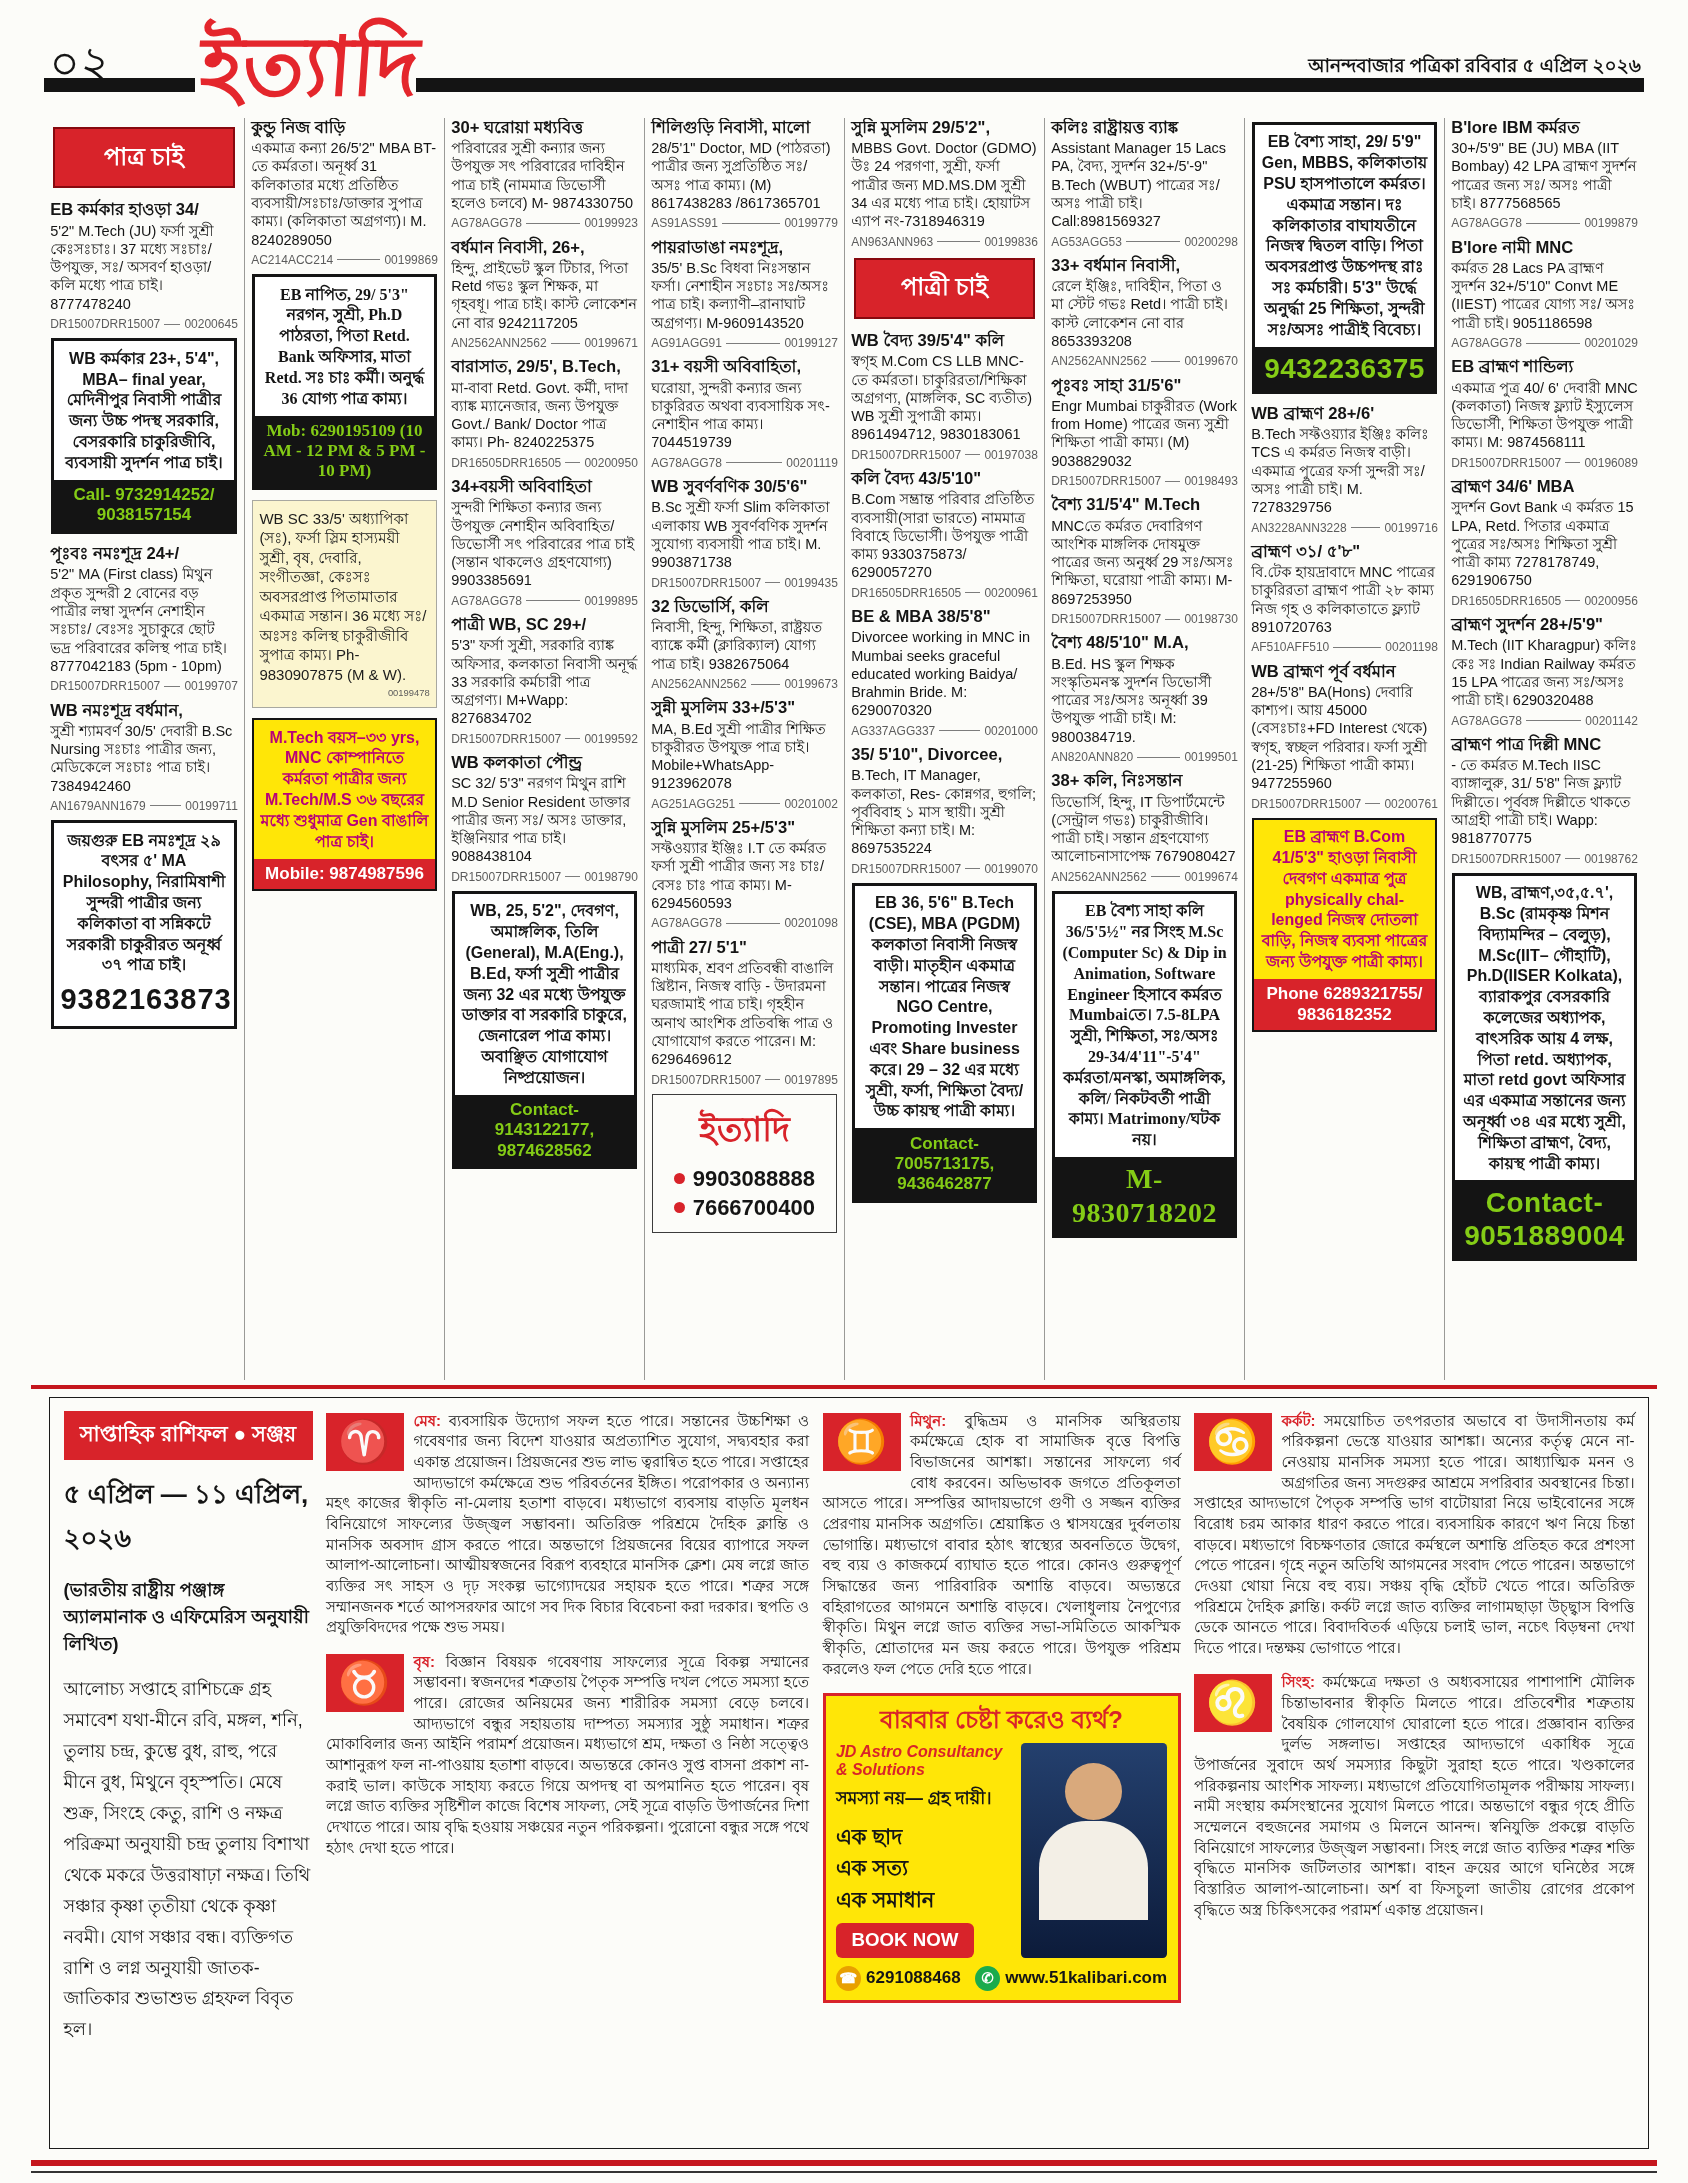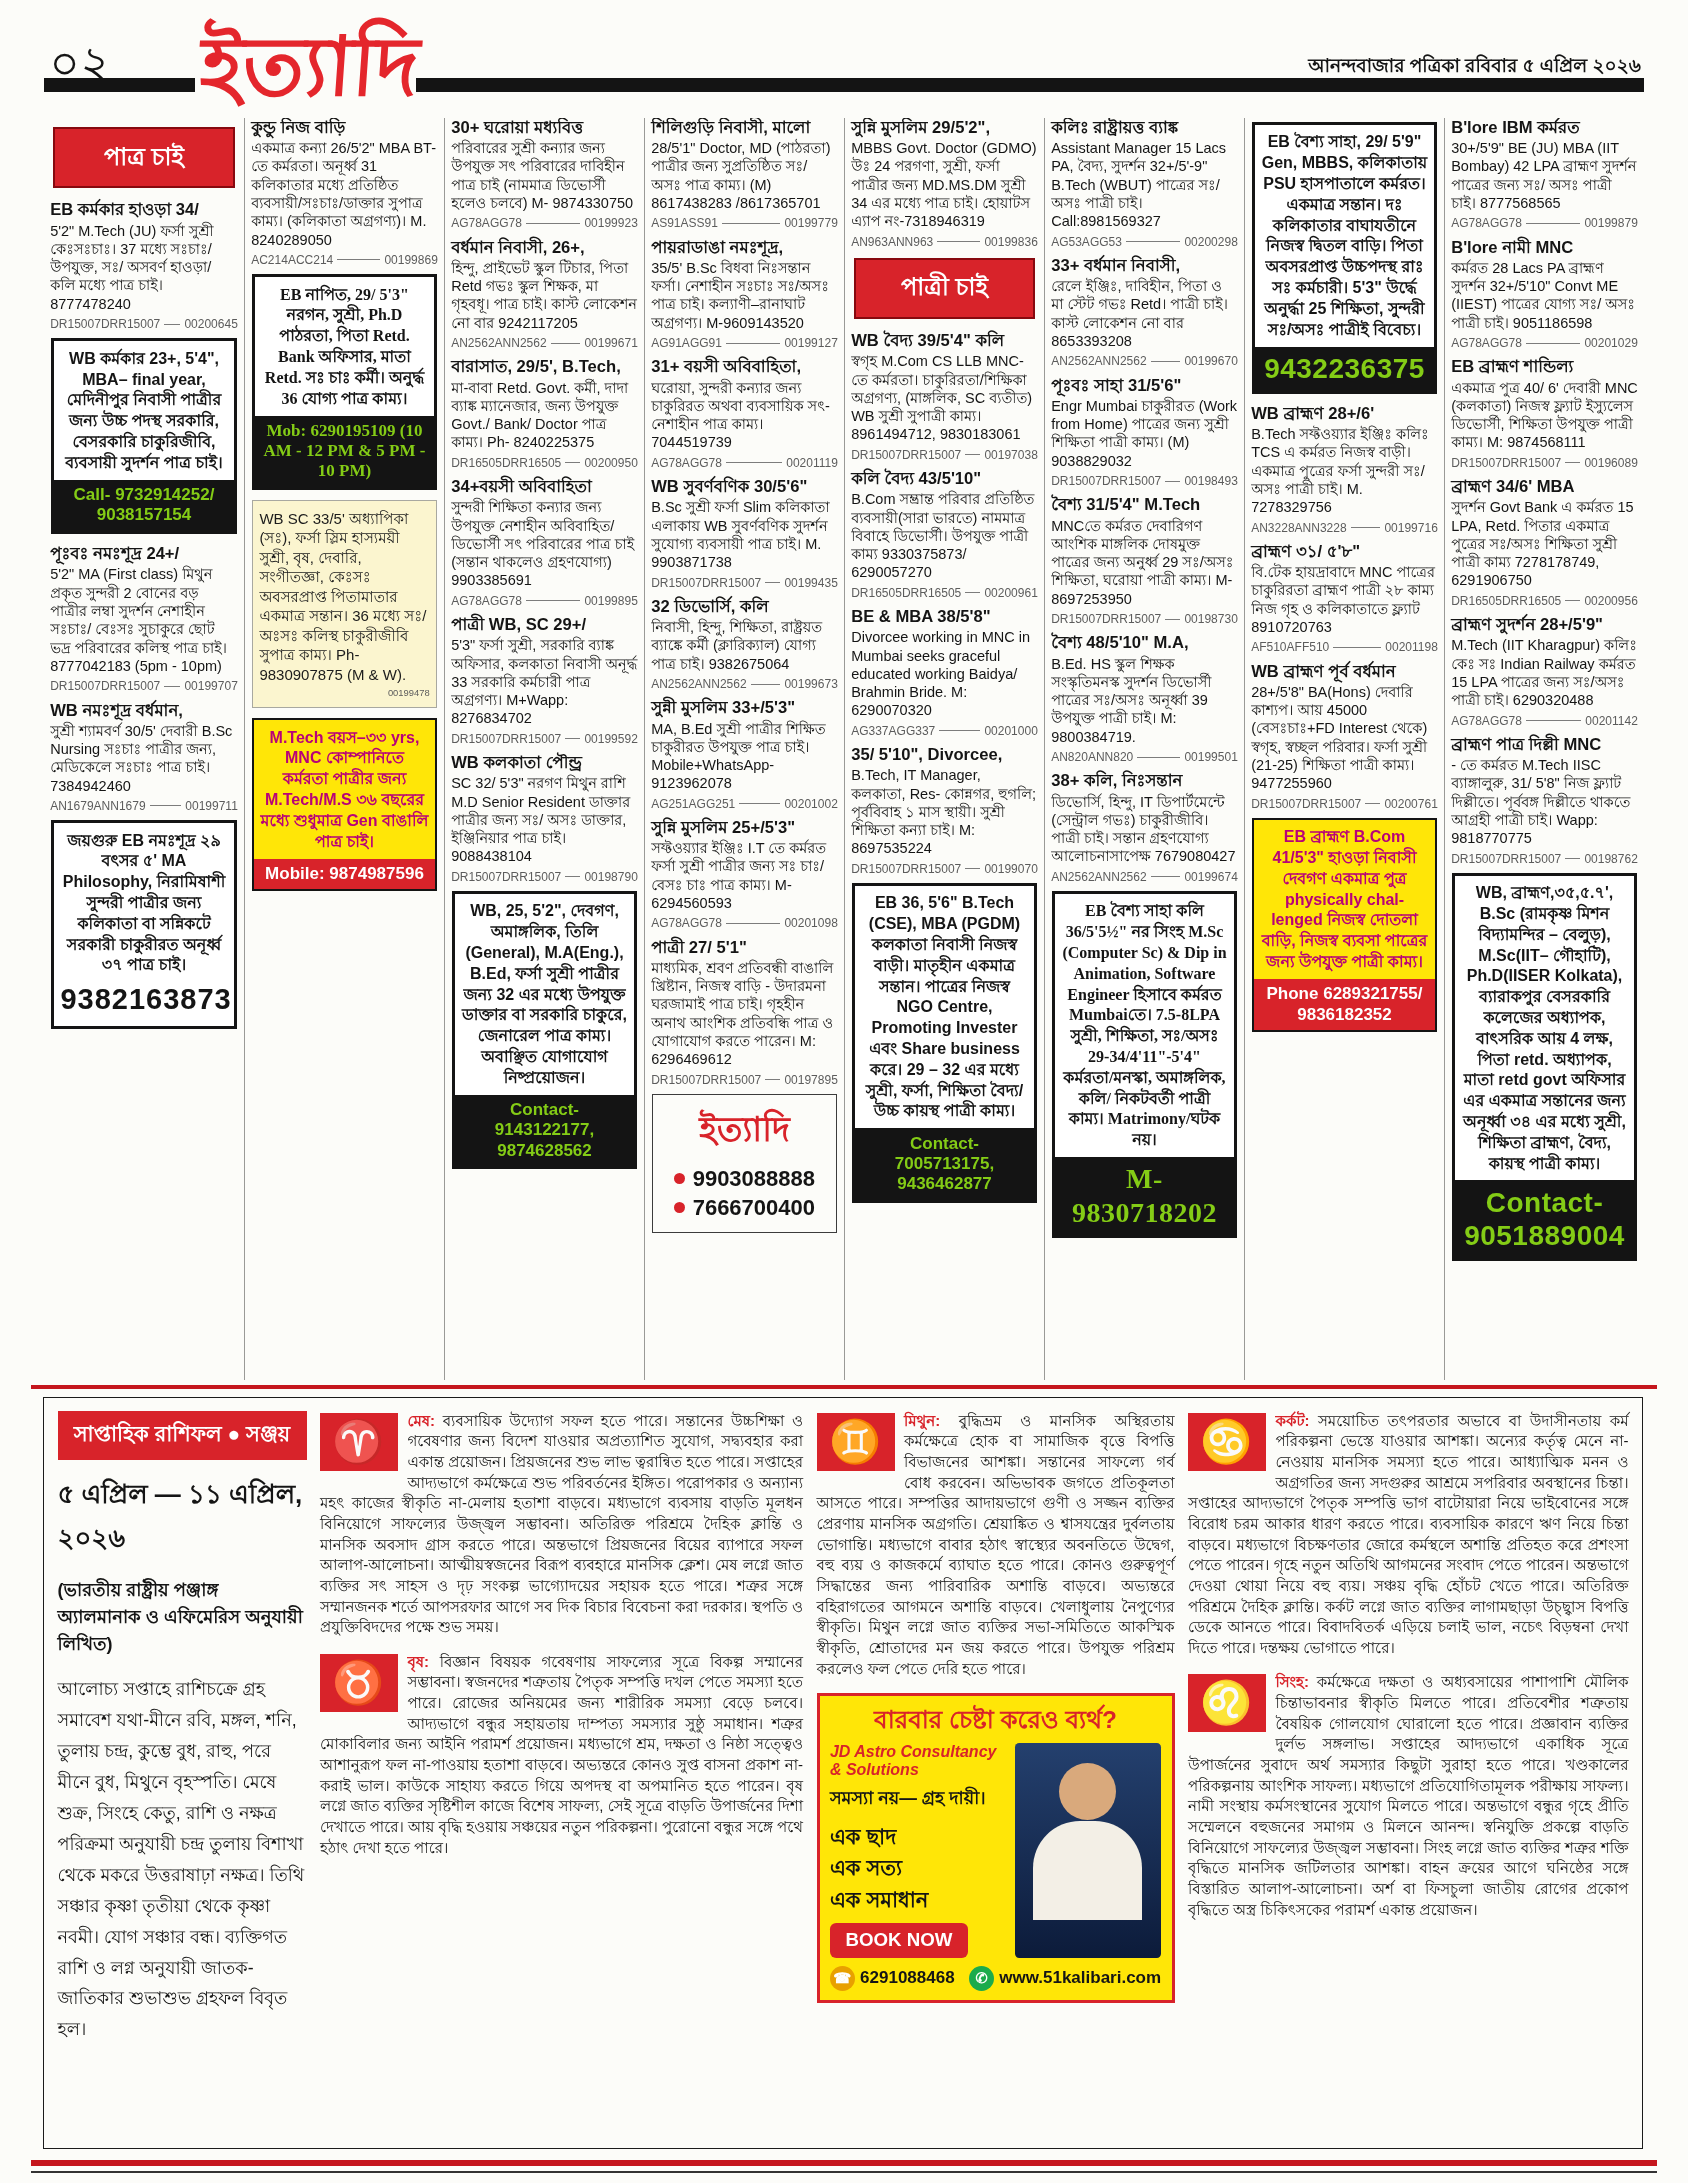--- a/index.html
+++ b/index.html
@@ -38,21 +38,21 @@
   .strip.red{background:#d8232a;color:#fff;}
   .strip.huge{font-size:28px;letter-spacing:0.5px;}
   .mini-serial{text-align:right;color:#5c5c5c;font-size:9.4px;margin-top:3.1px;font-weight:400;}
   
   .etc-box{border:1.6px solid #3c3c3c;margin:5.2px 1px 9.4px;padding:8.3px 5.2px;text-align:center;}
   .etc-title{color:#d8232a;font-family:"Liberation Serif",serif;font-weight:900;font-size:34px;margin-bottom:5.2px;}
   .etc-phone{font-size:22px;font-weight:800;display:flex;align-items:center;justify-content:center;gap:7.3px;margin:3.1px 0;}
   .etc-phone .dot{width:11.4px;height:11.4px;border-radius:50%;background:#d8232a;display:inline-block;}
   
   .rule-mid{position:absolute;left:31px;right:31px;top:1385px;height:3.6px;background:#c5161d;}
-  .rashifal{position:absolute;left:43px;top:1397px;width:1600px;height:752px;border:1.6px solid #1b1b1b;
+  .rashifal{position:absolute;left:49px;top:1397px;width:1600px;height:752px;border:1.6px solid #1b1b1b;
             padding:12.5px 13.5px;box-sizing:border-box;display:grid;
             grid-template-columns:249px 483px 358px 1fr;gap:13.5px;overflow:hidden;}
   .r-title{background:#d8232a;color:#fff;font-weight:800;font-size:21px;text-align:center;
            padding:7.3px 3.1px;margin-bottom:13.5px;}
   .r-date{font-weight:800;font-size:26px;margin-bottom:15.6px;}
   .r-note{font-weight:700;font-size:18px;line-height:1.5;margin-bottom:15.6px;}
   .r-intro{font-size:17.7px;line-height:1.75;text-align:left;}
   .sign{margin-bottom:13.5px;font-size:15px;line-height:1.38;text-align:justify;}
   .sign .zicon{float:left;width:78px;height:58px;background:#d8232a;color:#fff;display:flex;
                align-items:center;justify-content:center;font-size:42px;margin:2.1px 9.4px 3.1px 0;}

